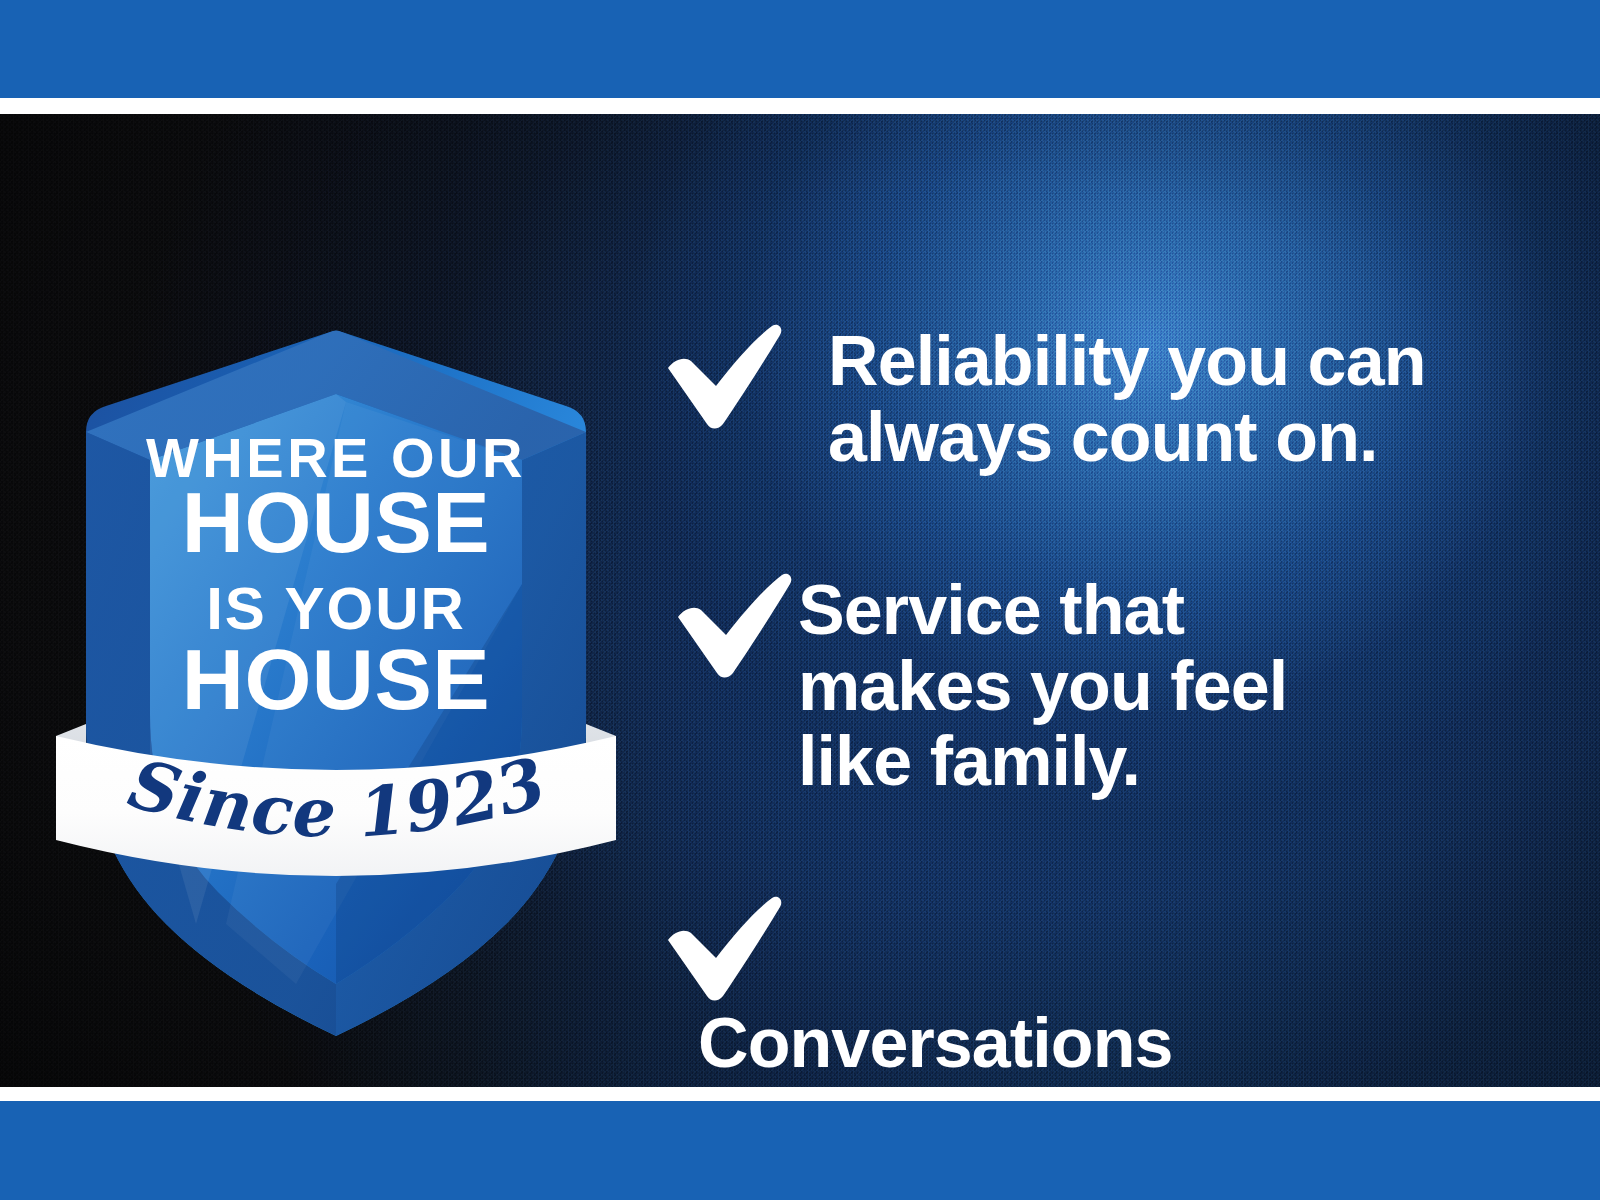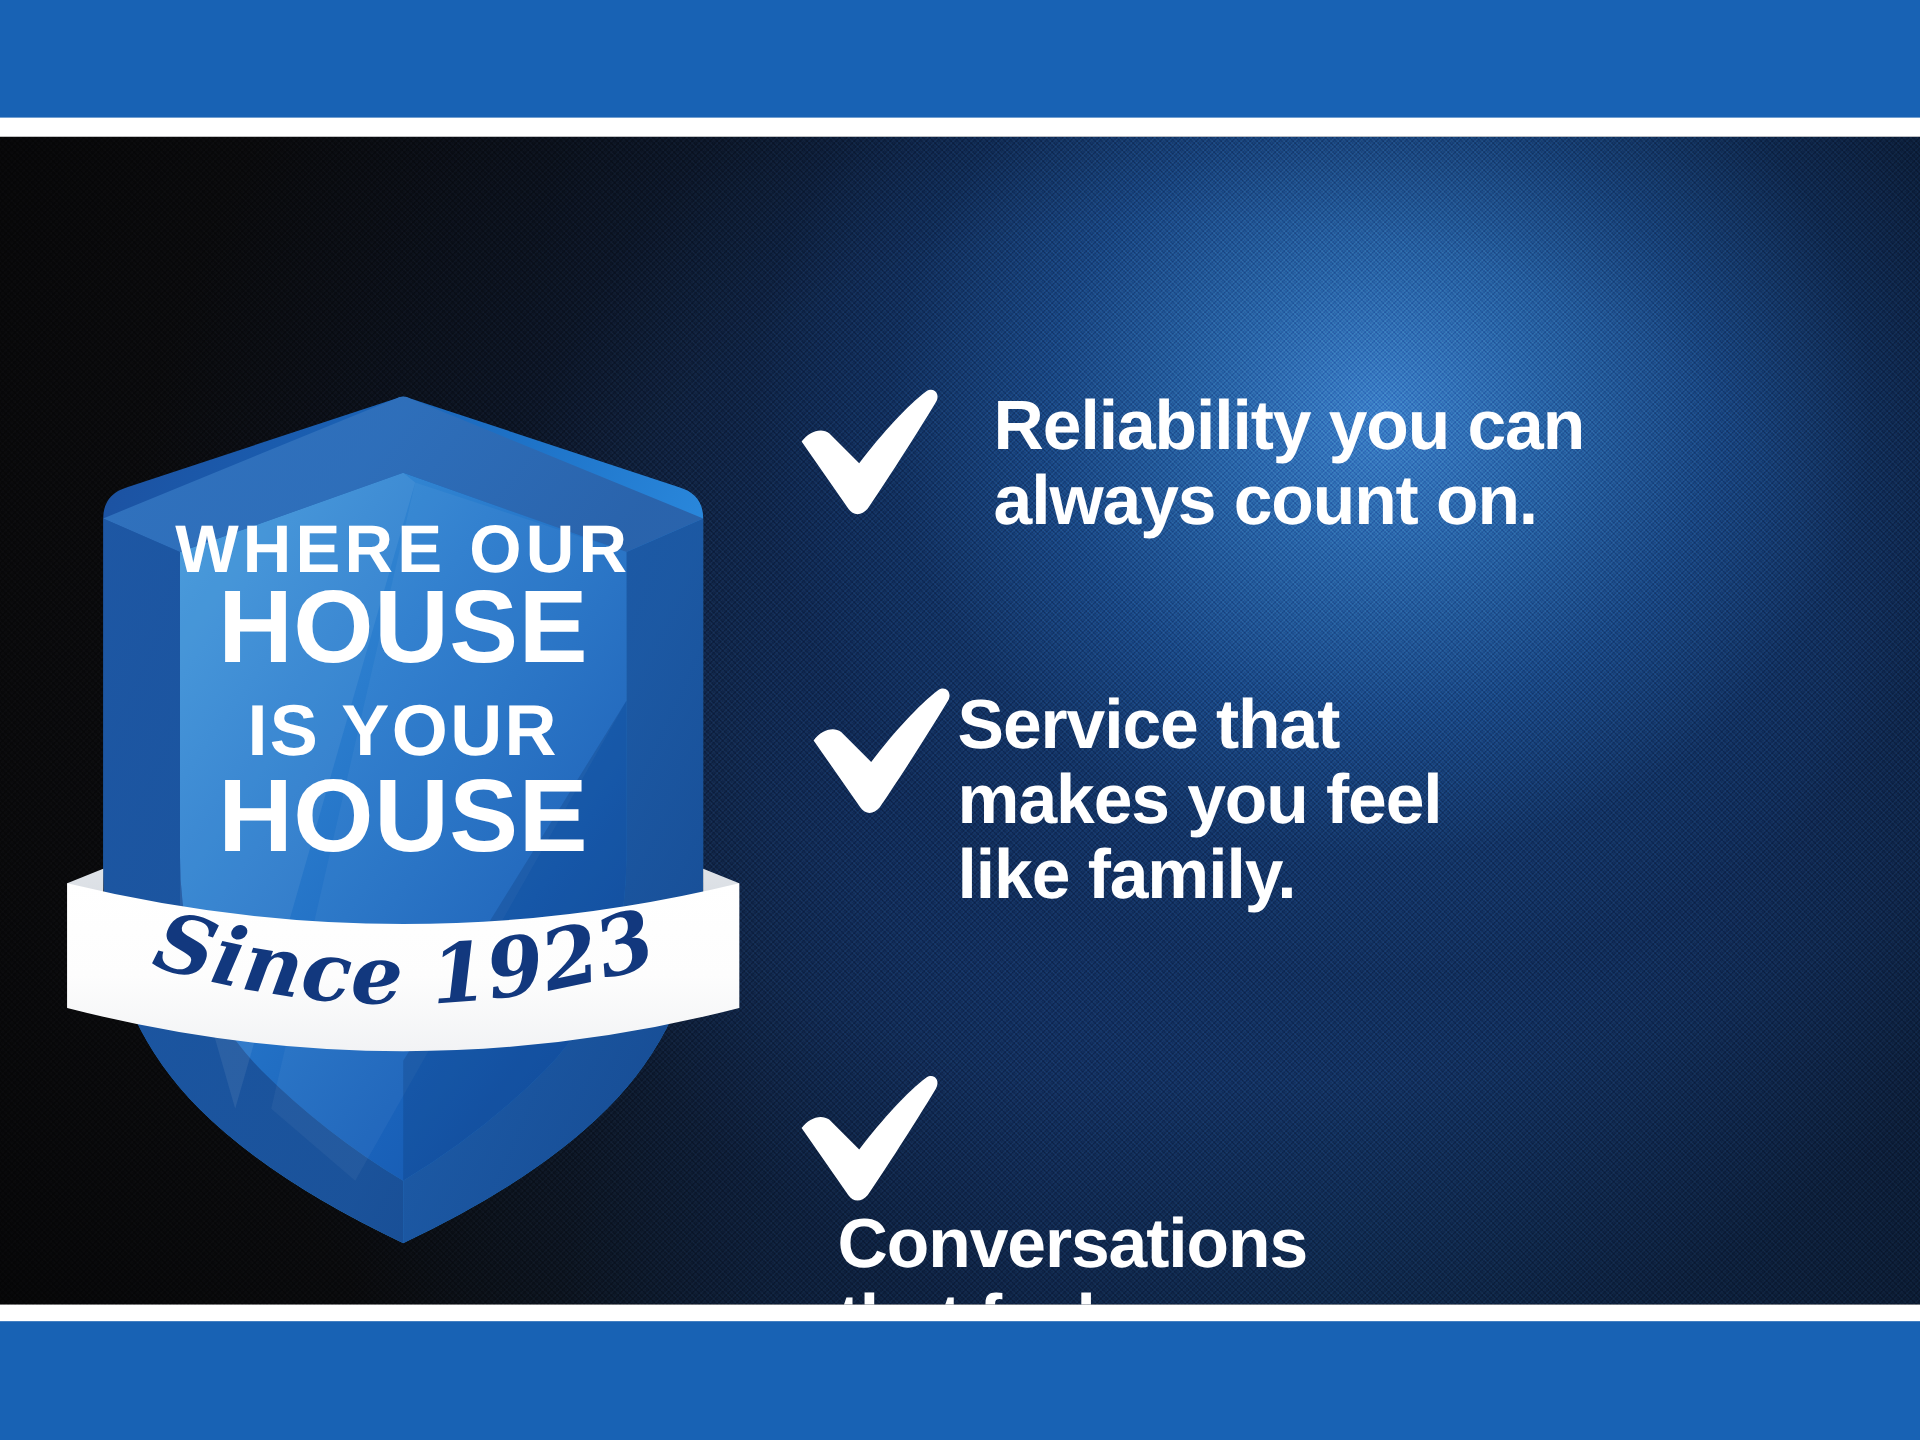--- a/index.html
+++ b/index.html
@@ -109,21 +109,21 @@
     flex:0 0 auto;
     width:128px; height:110px;
     position:relative;
   }
   .check-icon svg { display:block; width:100%; height:100%; }
 
   .check-text {
     color:#ffffff;
     font-family:"Liberation Sans", sans-serif;
     font-weight:700;
-    font-size:58px;
+    font-size:70px;
     line-height:1.08;
     letter-spacing:-0.9px;
     white-space:pre-line;
     padding-top:4px;
   }
   #check-item-0 .check-text { margin-left:40px; }
   #check-item-1 .check-text { }
   #check-item-2 .check-text { margin-left:38px; }
 </style>
 </head>

